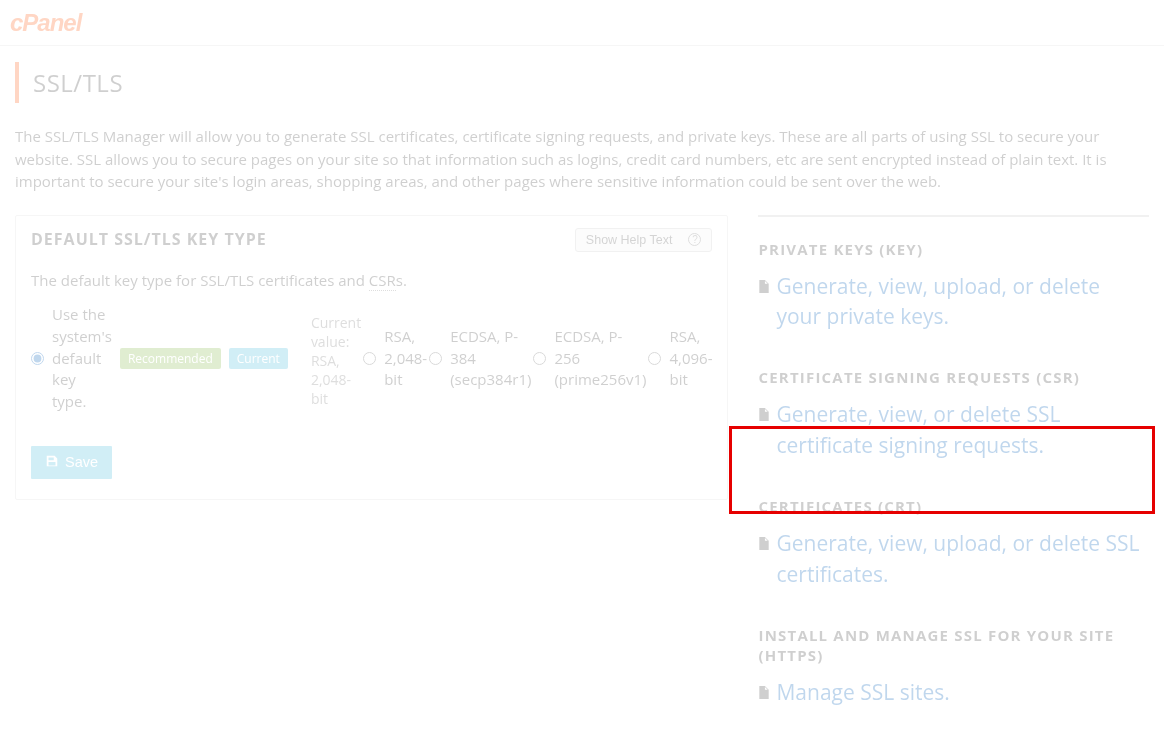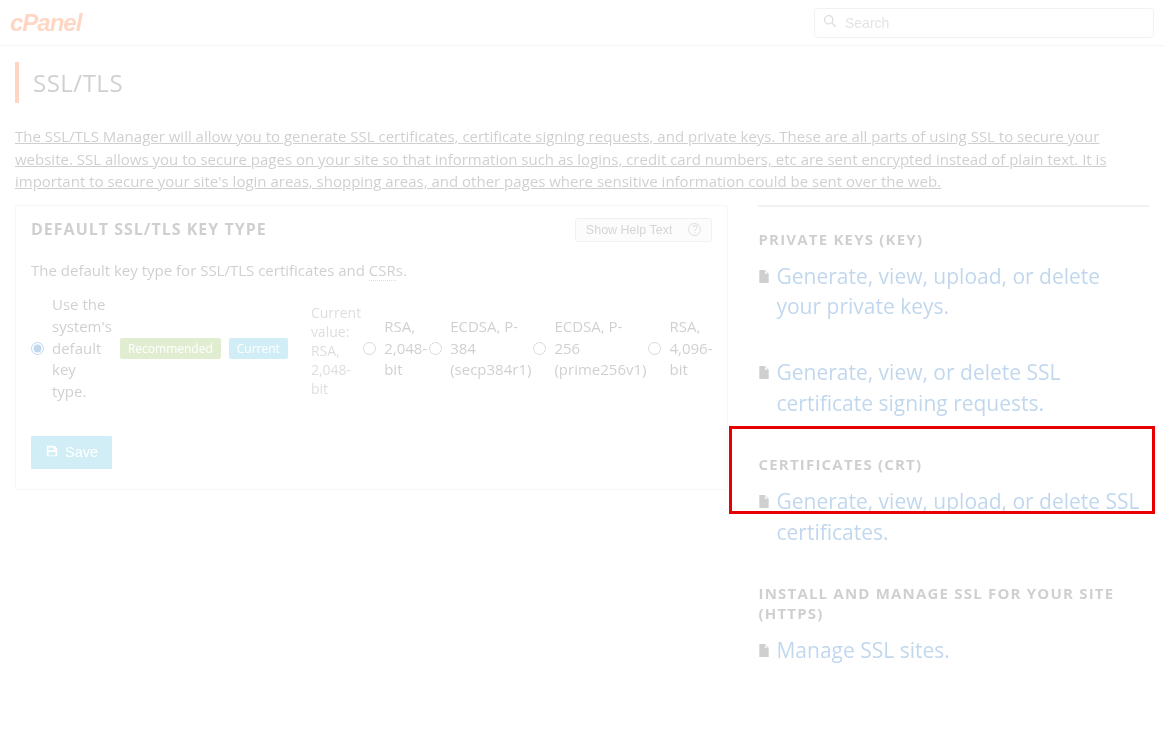--- a/index.html
+++ b/index.html
@@ -67,22 +67,21 @@
   .page-title {
     font-size: 24px;
     font-weight: 400;
     color: #555;
     letter-spacing: 0.5px;
   }
   .intro {
     font-size: 15px;
     line-height: 1.5;
     color: #555;
-    margin-bottom: 12px;
-    text-decoration: underline;
+    margin-bottom: 22px;
   }
   .columns {
     display: flex;
     gap: 30px;
     align-items: flex-start;
   }
   .col-left { flex: 0 0 692px; }
   .col-right { flex: 1; border-top: 2px solid #ccc; padding-top: 8px; }
 
   .panel {
@@ -161,28 +160,20 @@
   }
   
   .elevated { position: relative; z-index: 300; background:#fff; }
 </style>
 </head>
 <body>
 
 <div class="header">
   <div class="logo">cPanel</div>
   <div class="header-spacer"></div>
-  <div class="search-wrap">
-    <span>
-      <svg viewBox="0 0 16 16">
-          <path d="M6.5 1a5.5 5.5 0 014.38 8.84l4.14 4.14-1.04 1.04-4.14-4.14A5.5 5.5 0 116.5 1zm0 1.5a4 4 0 100 8 4 4 0 000-8z"></path>
-        </svg>
-    </span>
-    <input class="search-input" placeholder="Search" style="">
-  </div>
 </div>
 
 <div class="page">
   <div class="title-row">
     <h1 class="page-title">SSL/TLS</h1>
   </div>
   <p class="intro">The SSL/TLS Manager will allow you to generate SSL certificates, certificate signing requests, and private keys. These are all parts of using SSL to secure your website. SSL allows you to secure pages on your site so that information such as logins, credit card numbers, etc are sent encrypted instead of plain text. It is important to secure your site's login areas, shopping areas, and other pages where sensitive information could be sent over the web.</p>
 
   <div class="columns">
     <div class="col-left">
@@ -243,20 +234,21 @@
         <div class="side-title">PRIVATE KEYS (KEY)</div>
         <a class="side-link">
           <span><svg viewBox="0 0 12 16">
                 <path d="M1 1h6l4 4v10H1V1zm6 1v3h3L7 2z"></path>
               </svg></span>
           <span>Generate, view, upload, or delete your private keys.</span>
         </a>
       </div>
 
       <div class="side-section">
+        <div class="side-title">CERTIFICATE SIGNING REQUESTS (CSR)</div>
         <a class="side-link">
           <span><svg viewBox="0 0 12 16">
                 <path d="M1 1h6l4 4v10H1V1zm6 1v3h3L7 2z"></path>
               </svg></span>
           <span>Generate, view, or delete SSL certificate signing requests.</span>
         </a>
       </div>
 
       <div class="side-section elevated" id="crt-section">
         <div class="side-title">CERTIFICATES (CRT)</div>

